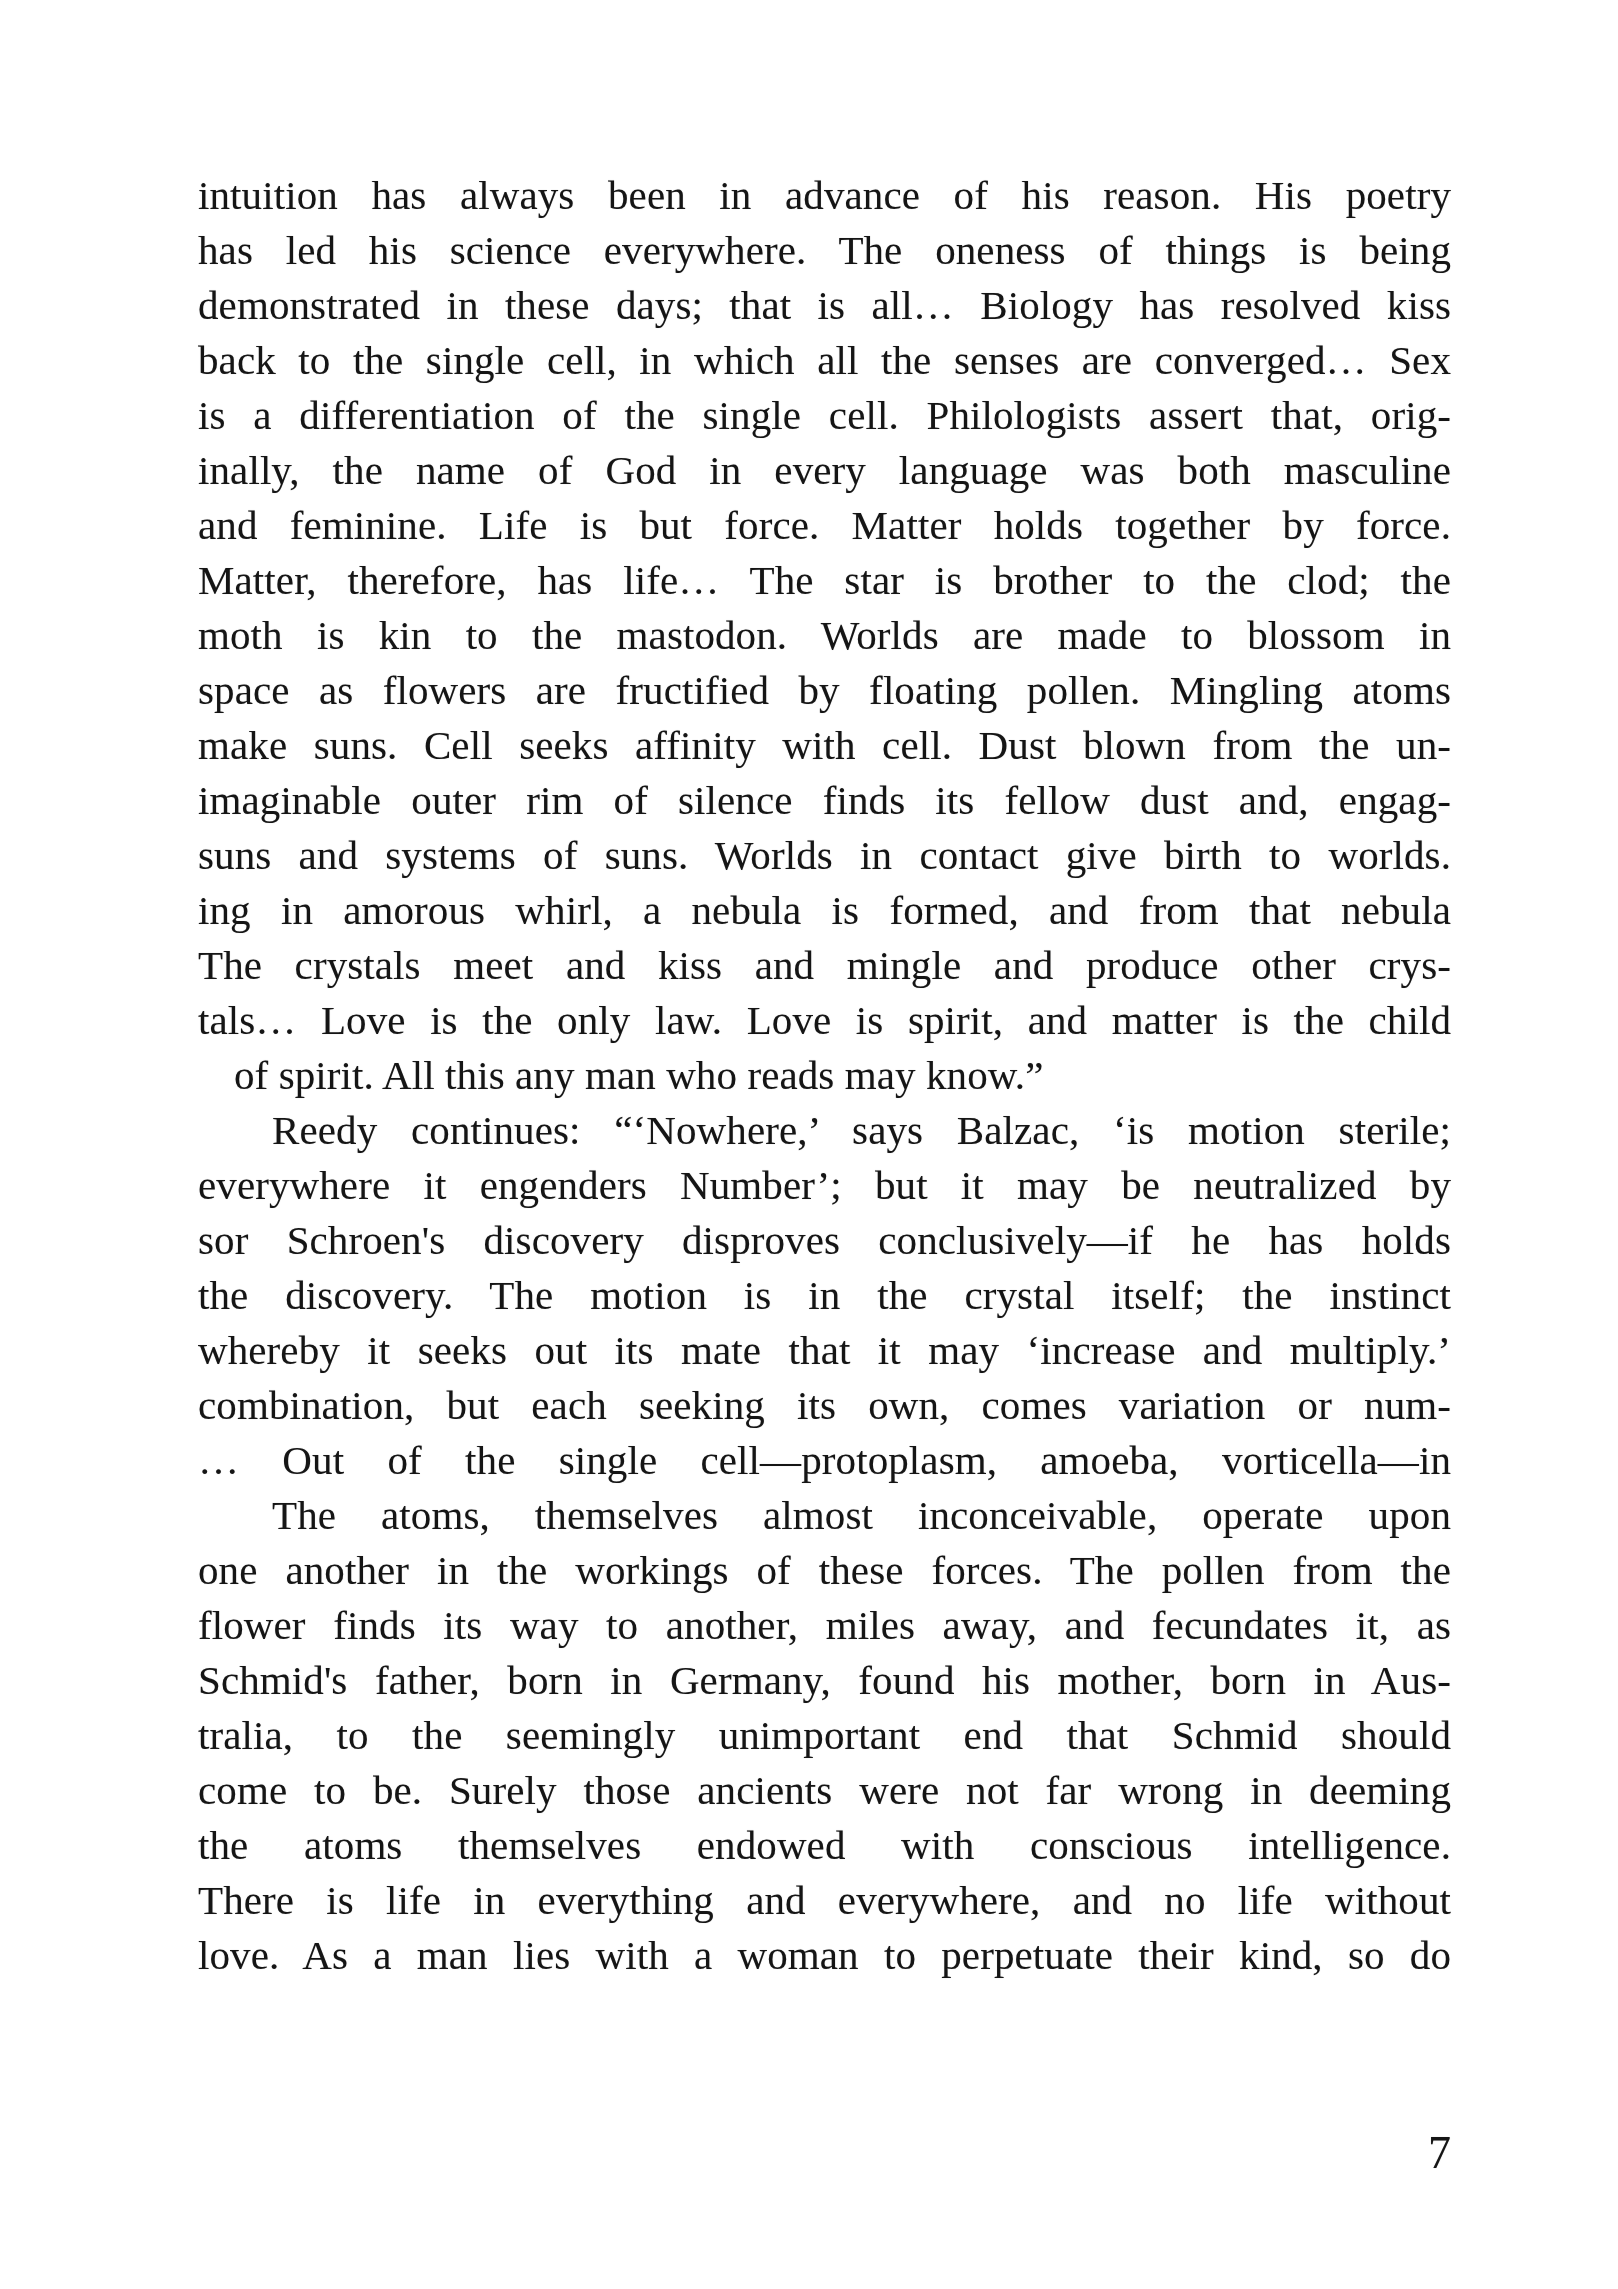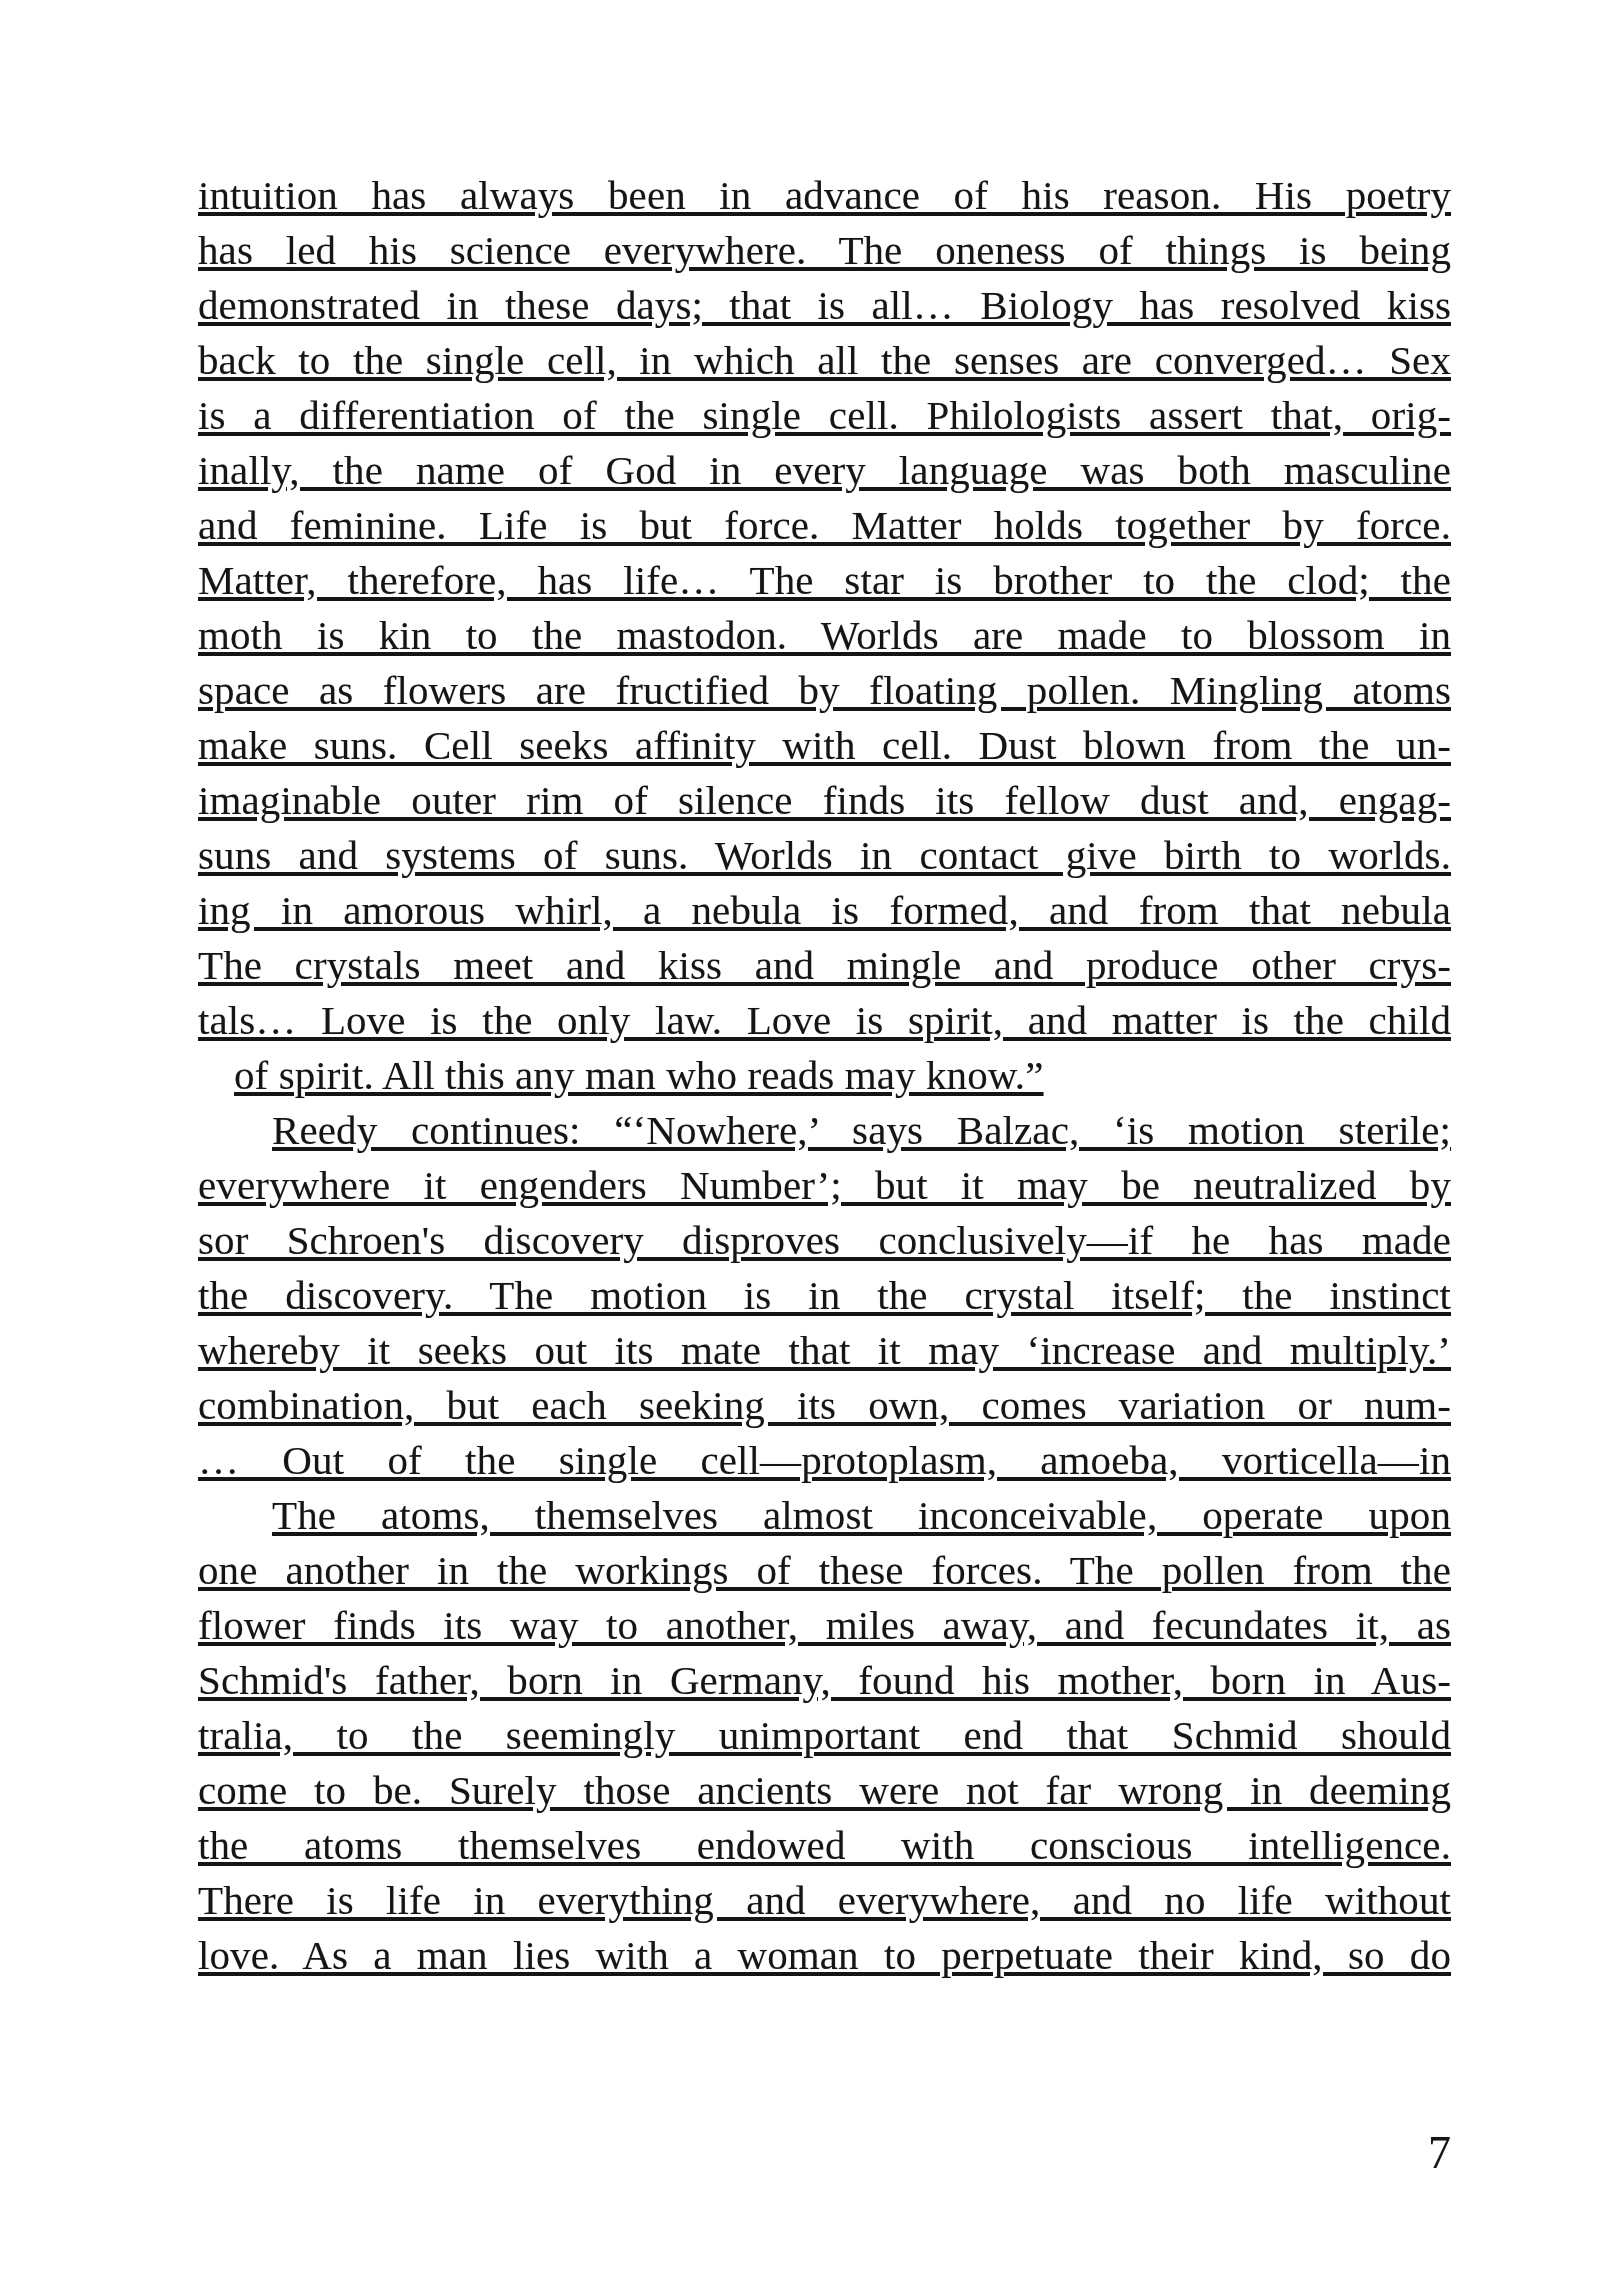--- a/index.html
+++ b/index.html
@@ -22,21 +22,20 @@
   .text-block {
     position: absolute;
     left: 198px;
     top: 168px;
     width: 1253px;
     font-size: 41px;
     line-height: 55px;
     color: #151515;
     text-shadow: 0 0 0.9px rgba(20,20,20,0.28);
     letter-spacing: 0.1px;
-    text-decoration: underline;
   }
   .para {
     margin: 0;
     padding: 0;
   }
   .line {
     text-align: justify;
     text-align-last: justify;
     text-justify: inter-word;
     white-space: normal;
@@ -80,21 +79,21 @@
         <div class="line">imaginable outer rim of silence finds its fellow dust and, engag-</div>
         <div class="line">suns and systems of suns. Worlds in contact give birth to worlds.</div>
         <div class="line">ing in amorous whirl, a nebula is formed, and from that nebula</div>
         <div class="line">The crystals meet and kiss and mingle and produce other crys-</div>
         <div class="line">tals… Love is the only law. Love is spirit, and matter is the child</div>
         <div class="line ragged">of spirit. All this any man who reads may know.”</div>
       </div>
       <div class="para indent">
         <div class="line">Reedy continues: “‘Nowhere,’ says Balzac, ‘is motion sterile;</div>
         <div class="line">everywhere it engenders Number’; but it may be neutralized by</div>
-        <div class="line">sor Schroen's discovery disproves conclusively—if he has made</div>
+        <div class="line">sor Schroen's discovery disproves conclusively—if he has holds</div>
         <div class="line">the discovery. The motion is in the crystal itself; the instinct</div>
         <div class="line">whereby it seeks out its mate that it may ‘increase and multiply.’</div>
         <div class="line">combination, but each seeking its own, comes variation or num-</div>
         <div class="line">… Out of the single cell—protoplasm, amoeba, vorticella—in</div>
       </div>
       <div class="para indent">
         <div class="line">The atoms, themselves almost inconceivable, operate upon</div>
         <div class="line">one another in the workings of these forces. The pollen from the</div>
         <div class="line">flower finds its way to another, miles away, and fecundates it, as</div>
         <div class="line">Schmid's father, born in Germany, found his mother, born in Aus-</div>

